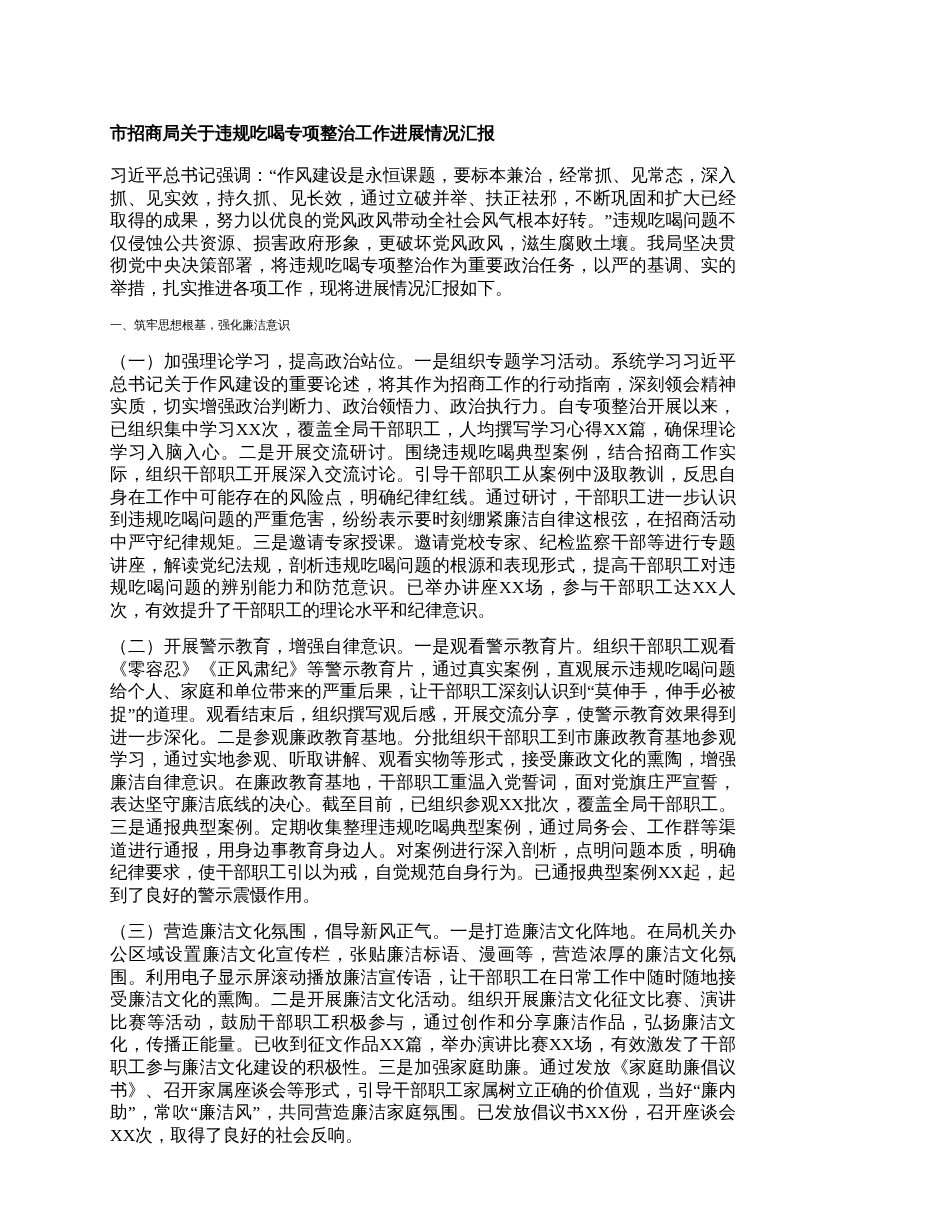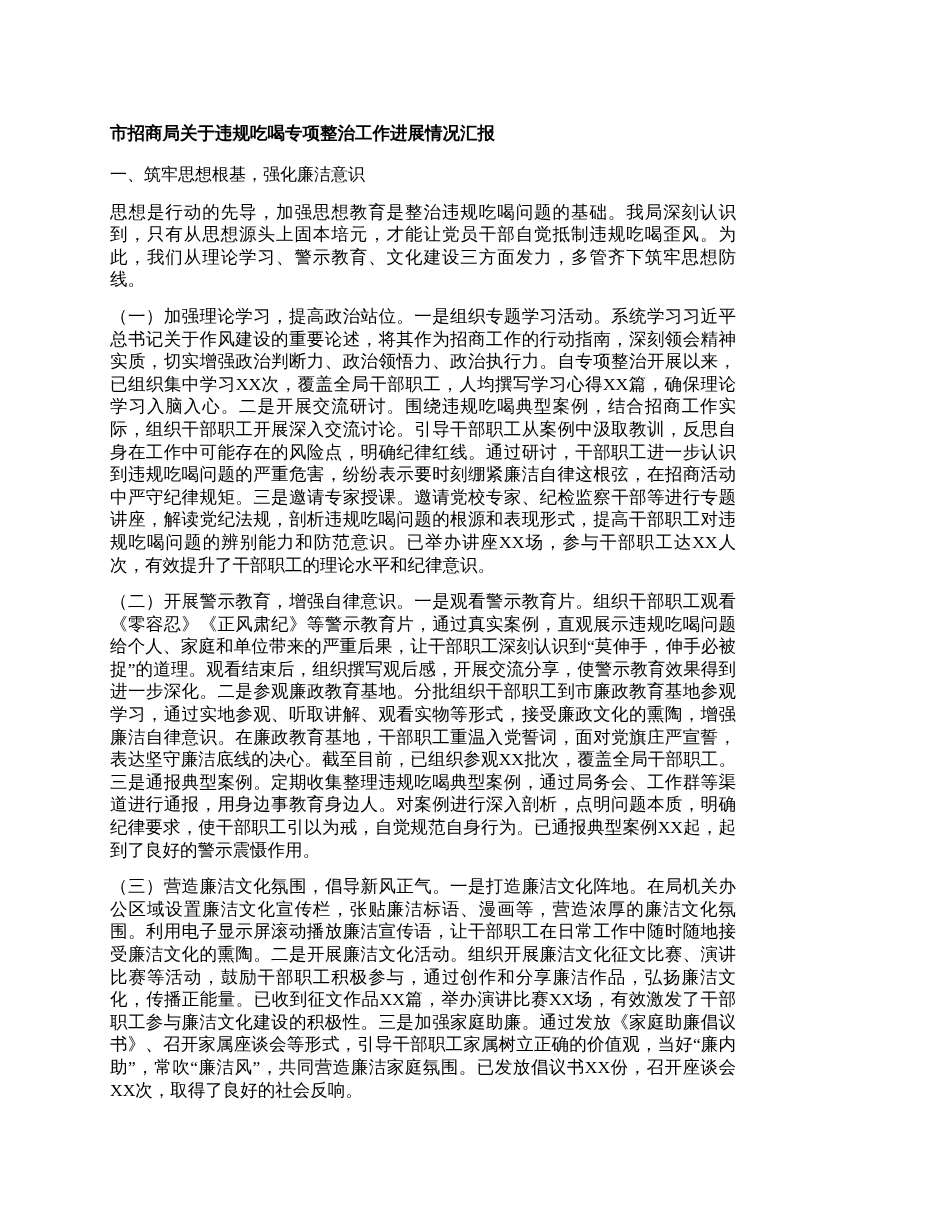--- a/index.html
+++ b/index.html
@@ -27,34 +27,34 @@
   }
   .para {
     font-size: 17.5px;
     font-weight: normal;
     line-height: 22.6px;
     text-align: justify;
     text-justify: inter-ideograph;
     margin: 0 0 14px 0;
   }
   .section-heading {
-    font-size: 17px;
+    font-size: 12px;
     font-weight: normal;
     line-height: 22.6px;
     margin: 0 0 14px 0;
   }
   .run-bold {
     font-weight: normal;
   }
 </style>
 </head>
 <body>
 
 <div class="page">
   <h1 class="doc-title">市招商局关于违规吃喝专项整治工作进展情况汇报</h1>
   <div id="doc-body">
+      <p class="para"><span>习近平总书记强调：“作风建设是永恒课题，要标本兼治，经常抓、见常态，深入抓、见实效，持久抓、见长效，通过立破并举、扶正祛邪，不断巩固和扩大已经取得的成果，努力以优良的党风政风带动全社会风气根本好转。”违规吃喝问题不仅侵蚀公共资源、损害政府形象，更破坏党风政风，滋生腐败土壤。我局坚决贯彻党中央决策部署，将违规吃喝专项整治作为重要政治任务，以严的基调、实的举措，扎实推进各项工作，现将进展情况汇报如下。</span></p>
       <p class="section-heading"><span>一、筑牢思想根基，强化廉洁意识</span></p>
-      <p class="para"><span>思想是行动的先导，加强思想教育是整治违规吃喝问题的基础。我局深刻认识到，只有从思想源头上固本培元，才能让党员干部自觉抵制违规吃喝歪风。为此，我们从理论学习、警示教育、文化建设三方面发力，多管齐下筑牢思想防线。</span></p>
       <p class="para"><span>（一）加强理论学习，提高政治站位。</span><span class="run-bold">一是</span><span>组织专题学习活动。系统学习习近平总书记关于作风建设的重要论述，将其作为招商工作的行动指南，深刻领会精神实质，切实增强政治判断力、政治领悟力、政治执行力。自专项整治开展以来，已组织集中学习XX次，覆盖全局干部职工，人均撰写学习心得XX篇，确保理论学习入脑入心。</span><span class="run-bold">二是</span><span>开展交流研讨。围绕违规吃喝典型案例，结合招商工作实际，组织干部职工开展深入交流讨论。引导干部职工从案例中汲取教训，反思自身在工作中可能存在的风险点，明确纪律红线。通过研讨，干部职工进一步认识到违规吃喝问题的严重危害，纷纷表示要时刻绷紧廉洁自律这根弦，在招商活动中严守纪律规矩。</span><span class="run-bold">三是</span><span>邀请专家授课。邀请党校专家、纪检监察干部等进行专题讲座，解读党纪法规，剖析违规吃喝问题的根源和表现形式，提高干部职工对违规吃喝问题的辨别能力和防范意识。已举办讲座XX场，参与干部职工达XX人次，有效提升了干部职工的理论水平和纪律意识。</span></p>
       <p class="para"><span>（二）开展警示教育，增强自律意识。</span><span class="run-bold">一是</span><span>观看警示教育片。组织干部职工观看《零容忍》《正风肃纪》等警示教育片，通过真实案例，直观展示违规吃喝问题给个人、家庭和单位带来的严重后果，让干部职工深刻认识到“莫伸手，伸手必被捉”的道理。观看结束后，组织撰写观后感，开展交流分享，使警示教育效果得到进一步深化。</span><span class="run-bold">二是</span><span>参观廉政教育基地。分批组织干部职工到市廉政教育基地参观学习，通过实地参观、听取讲解、观看实物等形式，接受廉政文化的熏陶，增强廉洁自律意识。在廉政教育基地，干部职工重温入党誓词，面对党旗庄严宣誓，表达坚守廉洁底线的决心。截至目前，已组织参观XX批次，覆盖全局干部职工。</span><span class="run-bold">三是</span><span>通报典型案例。定期收集整理违规吃喝典型案例，通过局务会、工作群等渠道进行通报，用身边事教育身边人。对案例进行深入剖析，点明问题本质，明确纪律要求，使干部职工引以为戒，自觉规范自身行为。已通报典型案例XX起，起到了良好的警示震慑作用。</span></p>
       <p class="para"><span>（三）营造廉洁文化氛围，倡导新风正气。</span><span class="run-bold">一是</span><span>打造廉洁文化阵地。在局机关办公区域设置廉洁文化宣传栏，张贴廉洁标语、漫画等，营造浓厚的廉洁文化氛围。利用电子显示屏滚动播放廉洁宣传语，让干部职工在日常工作中随时随地接受廉洁文化的熏陶。</span><span class="run-bold">二是</span><span>开展廉洁文化活动。组织开展廉洁文化征文比赛、演讲比赛等活动，鼓励干部职工积极参与，通过创作和分享廉洁作品，弘扬廉洁文化，传播正能量。已收到征文作品XX篇，举办演讲比赛XX场，有效激发了干部职工参与廉洁文化建设的积极性。</span><span class="run-bold">三是</span><span>加强家庭助廉。通过发放《家庭助廉倡议书》、召开家属座谈会等形式，引导干部职工家属树立正确的价值观，当好“廉内助”，常吹“廉洁风”，共同营造廉洁家庭氛围。已发放倡议书XX份，召开座谈会XX次，取得了良好的社会反响。</span></p>
     </div>
 </div>
 
 </body></html>

